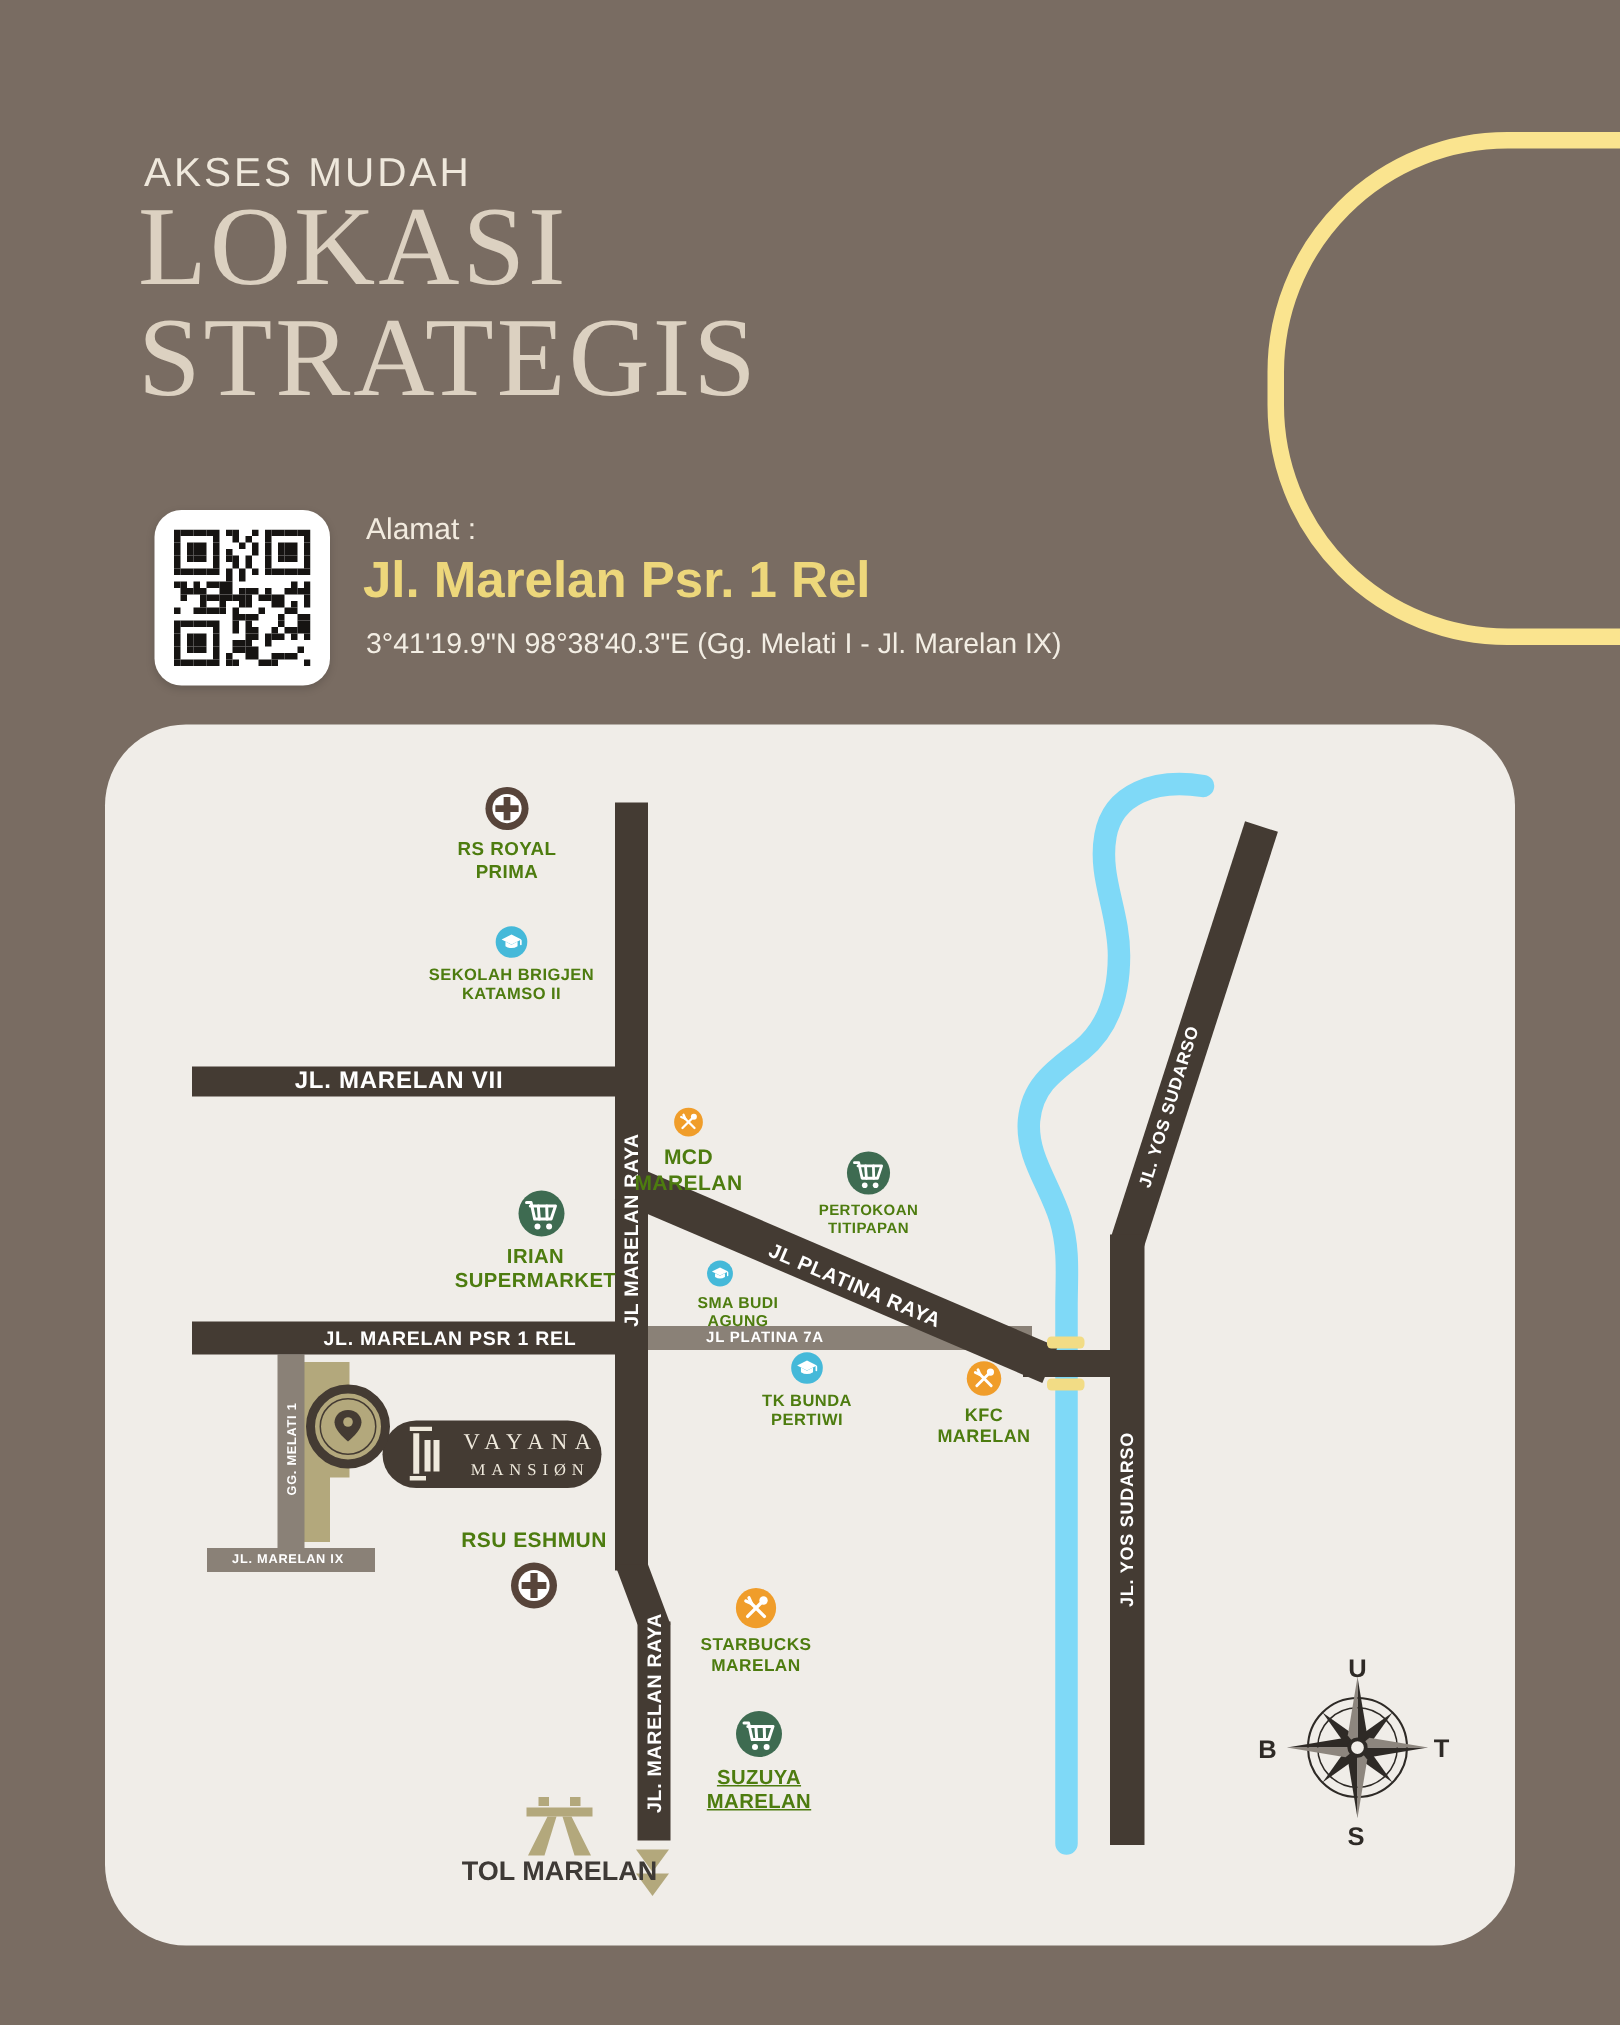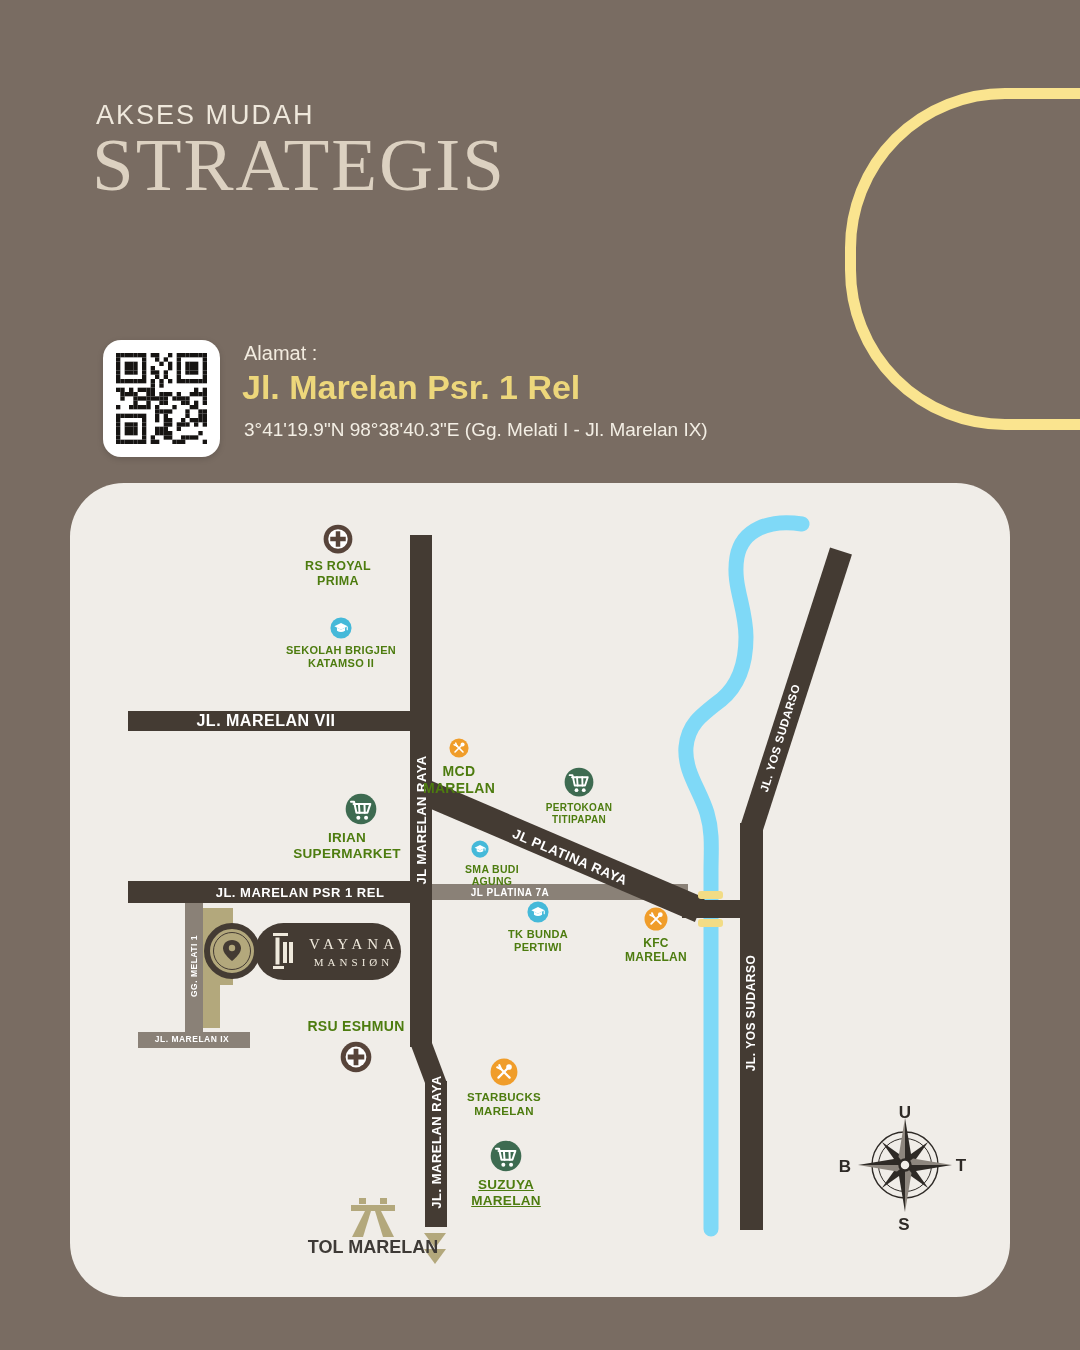--- a/index.html
+++ b/index.html
@@ -28,21 +28,21 @@
   
   .road-label{position:absolute;color:#FFFFFF;font-weight:bold;white-space:nowrap;
               letter-spacing:0.5px;}
   
   .poi-icon{position:absolute;}
   .poi-icon svg{display:block;width:100%;height:100%;}
   .poi-label{position:absolute;text-align:center;font-weight:bold;color:#4d7c0f;
              line-height:1.18;letter-spacing:0.3px;white-space:nowrap;}
   .poi-label span{display:block;}
   
-  .vayana-pill{position:absolute;left:185px;top:440px;width:146px;height:57px;background:#443B33;
+  .vayana-pill{position:absolute;left:185px;top:464px;width:146px;height:45px;background:#443B33;
                border-radius:28.5px;display:flex;align-items:center;padding-left:18px;
                box-sizing:border-box;gap:9px;}
   .brand{display:flex;flex-direction:column;align-items:center;}
   .brand-top{font-family:"Liberation Serif",serif;font-size:15px;letter-spacing:5px;
              color:#EFE9DC;margin-left:5px;}
   .brand-bottom{font-family:"Liberation Serif",serif;font-size:11px;letter-spacing:4px;
                 color:#EFE9DC;margin-top:3px;margin-left:4px;text-align:center;}
   .pin-badge{position:absolute;left:134px;top:440px;width:56px;height:56px;border-radius:50%;
              background:#B3A87C;border:6px solid #443B33;box-sizing:border-box;}
   .pin-ring{position:absolute;left:3px;top:3px;right:3px;bottom:3px;border:1.5px solid #443B33;
@@ -59,20 +59,21 @@
   .cl-s{left:64px;top:125px;} .cl-w{left:5px;top:67px;}
 </style>
 </head>
 <body>
 
 <div class="poster">
   <div class="arc"></div>
 
   <div class="kicker">AKSES MUDAH</div>
   <h1 class="title">
+    <span>LOKASI</span>
     <span>STRATEGIS</span>
   </h1>
 
   <div class="qr-card">
     <svg id="qr" viewBox="0 0 21 21">
         <rect x="0" y="0" width="1" height="1"></rect>
         <rect x="1" y="0" width="1" height="1"></rect>
         <rect x="2" y="0" width="1" height="1"></rect>
         <rect x="3" y="0" width="1" height="1"></rect>
         <rect x="4" y="0" width="1" height="1"></rect>
@@ -399,21 +400,21 @@
               <circle r="11.5" fill="#3E6B51"></circle>
               <g fill="none" stroke="#fff" stroke-width="1.5" stroke-linecap="round" stroke-linejoin="round">
                 <path d="M-7.5,-5.5 h2.3 l1.8,8.3 h8.2 l2.2,-6.6 h-12.6"></path>
                 <path d="M-1.6,-3.8 l0.5,6.6"></path>
                 <path d="M2.6,-3.8 l0.2,6.6"></path>
               </g>
               <circle cx="-2" cy="6.5" r="1.5" fill="#fff"></circle>
               <circle cx="3.8" cy="6.5" r="1.5" fill="#fff"></circle>
             </svg>
           </div>
-          <div class="poi-label" style="font-size: 13.5px; left: 277px; top: 347px; transform: translateX(-50%);">
+          <div class="poi-label" style="font-size: 13.5px; left: 287px; top: 347px; transform: translateX(-50%);">
             <span>IRIAN</span>
             <span>SUPERMARKET</span>
           </div>
         </div>
         <div>
           <div class="poi-icon" style="left: 494px; top: 284px; width: 30px; height: 30px;">
             <svg viewBox="-12 -12 24 24">
               <circle r="11.5" fill="#3E6B51"></circle>
               <g fill="none" stroke="#fff" stroke-width="1.5" stroke-linecap="round" stroke-linejoin="round">
                 <path d="M-7.5,-5.5 h2.3 l1.8,8.3 h8.2 l2.2,-6.6 h-12.6"></path>

